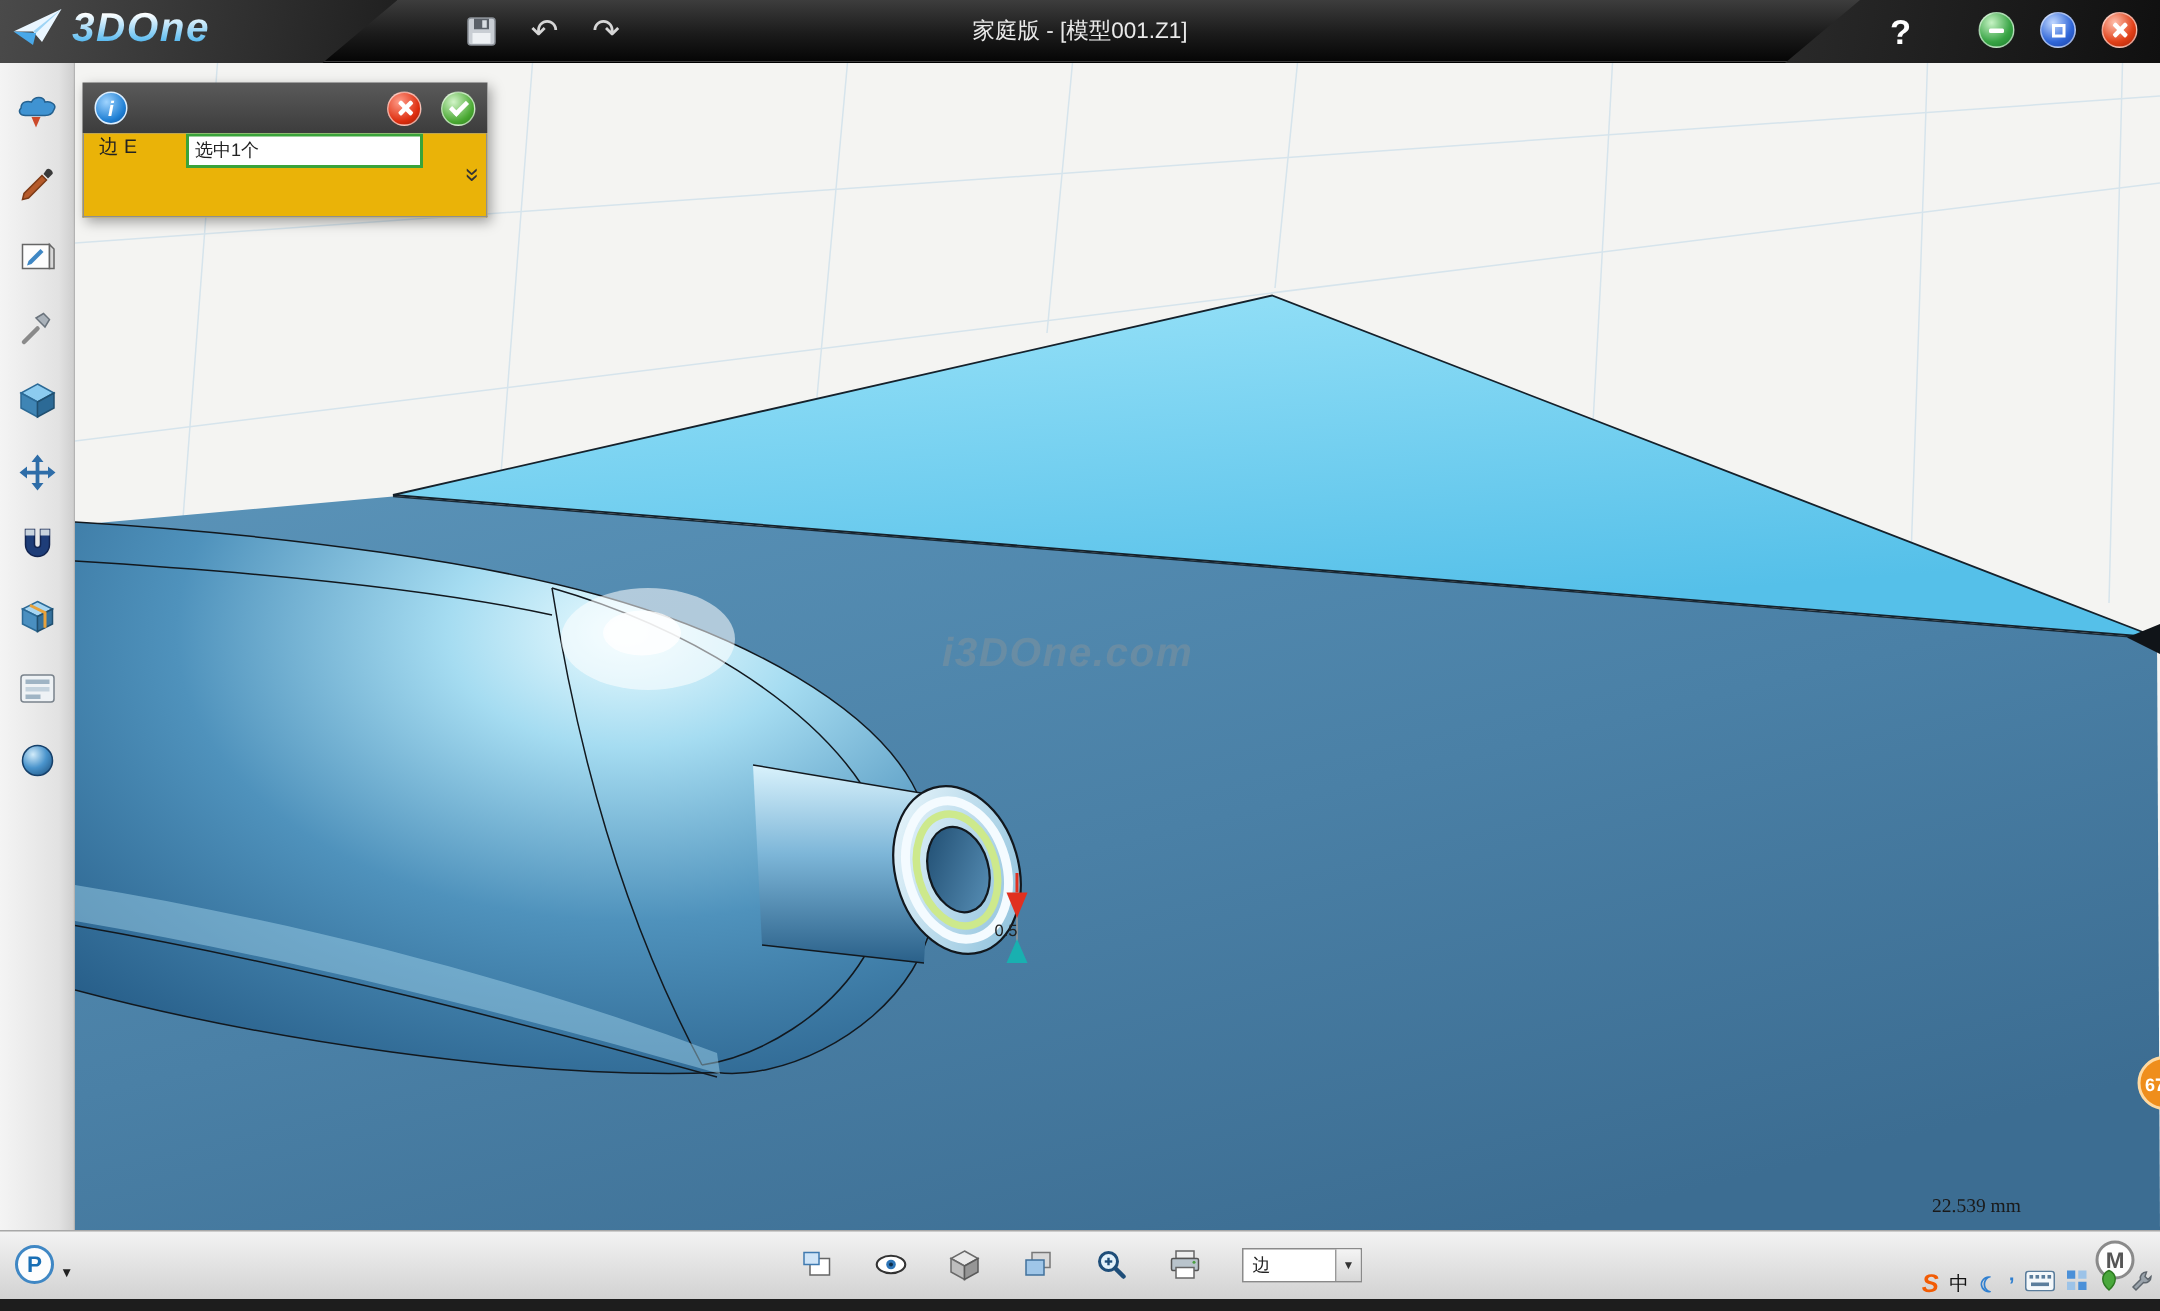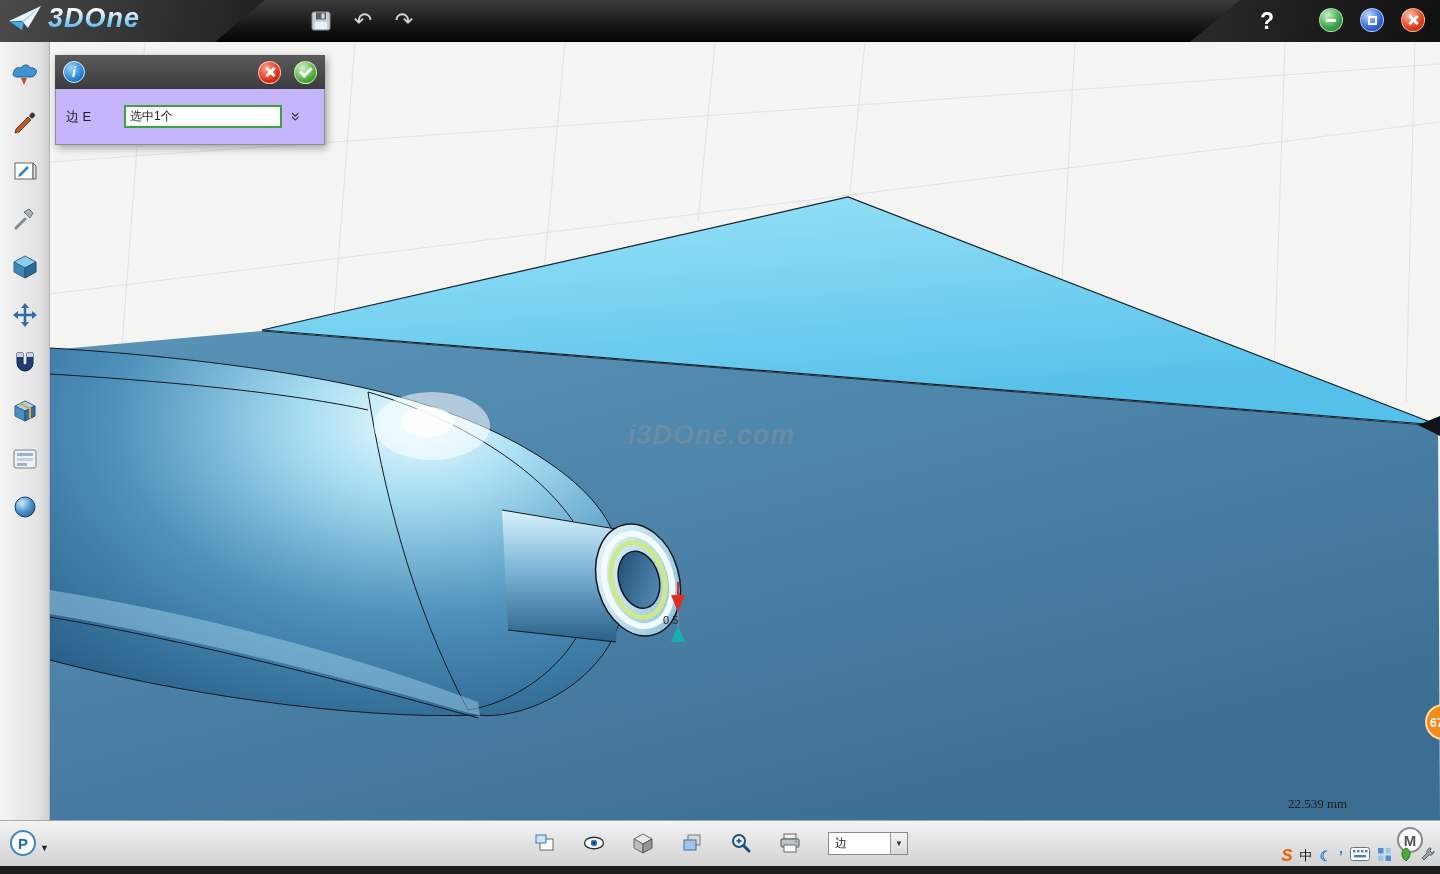--- a/index.html
+++ b/index.html
@@ -68,22 +68,22 @@
     background:radial-gradient(circle at 35% 30%,#9fd4ff,#1f7fd4 65%,#0c4f96);
     color:#fff; font-weight:bold; font-size:14px; font-style:italic;
     display:flex; align-items:center; justify-content:center; border:1px solid #dbeeff; }
   .dlg-spacer{ flex:1; }
   .dlg-circle{ width:23px; height:23px; border-radius:50%; display:flex; align-items:center;
     justify-content:center; margin-left:13px; border:1px solid rgba(255,255,255,.6); cursor:pointer; }
   .dlg-cancel{ background:radial-gradient(circle at 35% 28%,#ff9d8a,#dd2d0e 65%,#921b02); }
   .dlg-ok{ background:radial-gradient(circle at 35% 28%,#d2f5c8,#49a832 65%,#2a7a18); }
   .check{ width:12px; height:7px; border-left:3px solid #fff; border-bottom:3px solid #fff;
     transform:rotate(-45deg) translate(1px,-1px); }
-  .dialog-body{ height:56px; background:#c4b5fd; border:1px solid #8f8f8f; border-top:none;
-    display:flex; align-items:center; padding:0 10px; }
+  .dialog-body{ height:56px; background:#eab308; border:1px solid #8f8f8f; border-top:none;
+    display:flex; padding:0 10px; }
   .dlg-label{ font-size:13px; color:#222; width:58px; }
   .dlg-input{ width:158px; height:23px; border:2px solid #3aa33a; background:#fff;
     font-size:12px; padding:0 4px; font-family:"Liberation Sans",sans-serif; color:#222; }
   .dlg-expand{ margin-left:10px; font-size:17px; color:#333; display:inline-block;
     transform:rotate(90deg); cursor:pointer; line-height:1; }
 
   
   .statusbar{ position:absolute; left:0; top:820px; width:1440px; height:46px;
     background:linear-gradient(180deg,#f3f3f3,#d2d2d2); border-top:1px solid #a8a8a8; z-index:15; }
   .round-badge{ position:absolute; width:26px; height:26px; border-radius:50%; background:#fdfdfd;
@@ -130,20 +130,21 @@
       <rect x="5" y="12" width="12" height="7" fill="#eef1f4"></rect>
     </svg>
   </div>
   <div class="tb-btn" style="left:348px">
     <span>↶</span>
   </div>
   <div class="tb-btn" style="left:389px">
     <span>↷</span>
   </div>
 
+  <div class="tb-title">家庭版 - [模型001.Z1]</div>
 
   <div class="help-btn">?</div>
 
   <div class="win-btn win-min">
       <div class="glyph-minus"></div>
     </div>
   <div class="win-btn win-max">
       <div class="glyph-square"></div>
     </div>
   <div class="win-btn win-close">

